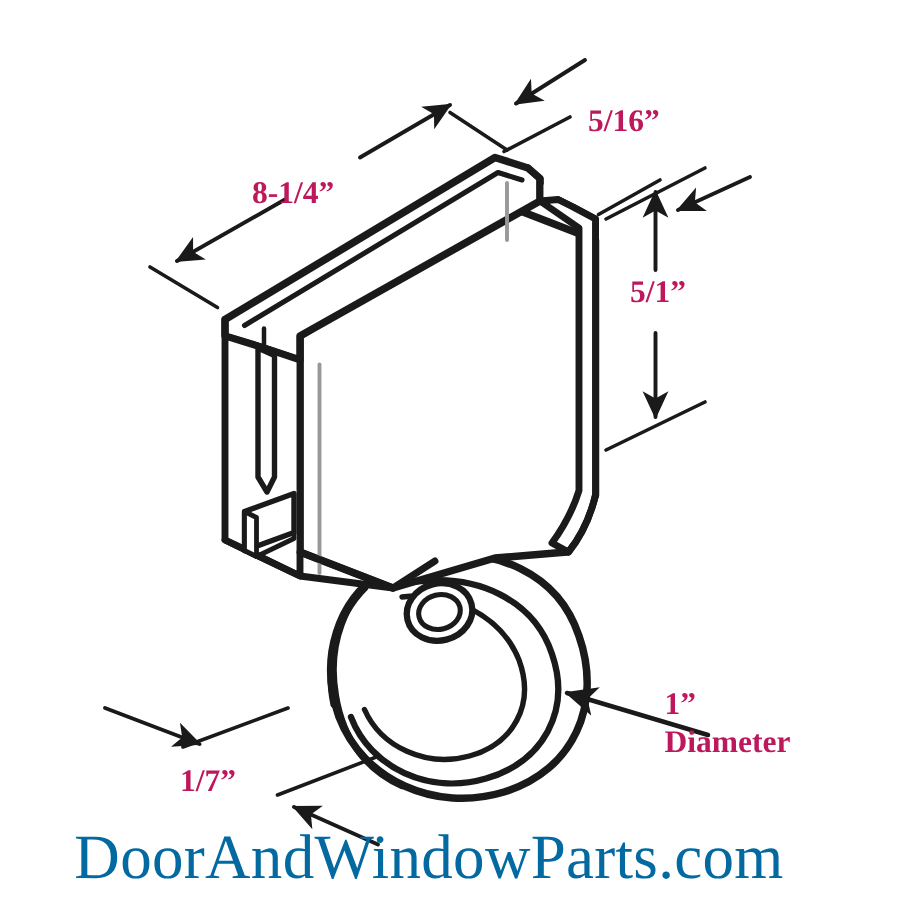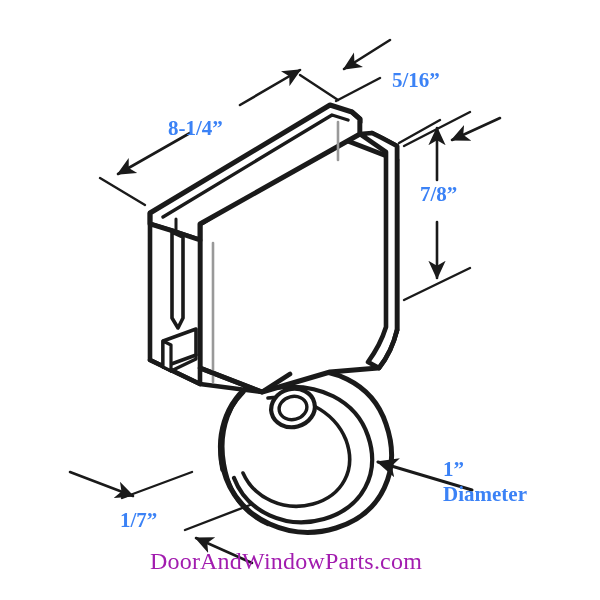--- a/index.html
+++ b/index.html
@@ -23,21 +23,21 @@
     top: 0;
     width: 600px;
     height: 600px;
     display: block;
   }
   .dim-label {
     position: absolute;
     font-family: "Liberation Serif", "DejaVu Serif", serif;
     font-weight: bold;
     font-size: 21px;
-    color: #3b82f6;
+    color: #be185d;
     white-space: nowrap;
     letter-spacing: 0px;
     line-height: 1.18;
   }
   .dim-label.two-line {
     text-align: center;
   }
   #label-1-1-4  { left: 168px; top: 116px; }
   #label-5-16   { left: 392px; top:  68px; }
   #label-5-8    { left: 420px; top: 182px; }
@@ -46,22 +46,22 @@
   #label-diam .d-line2 { display: block; font-family: Liberation Serif, serif; }
 
   #watermark {
     position: absolute;
     left: 0;
     top: 548px;
     width: 572px;
     text-align: center;
     font-family: "Liberation Serif", "DejaVu Serif", serif;
     font-weight: normal;
-    font-size: 24px;
-    color: #a21caf;
+    font-size: 42px;
+    color: #0369a1;
     white-space: nowrap;
     letter-spacing: 0.2px;
     user-select: none;
   }
 </style>
 </head>
 <body>
 
 <div id="canvas">
 
@@ -219,21 +219,21 @@
       <g>
         <path d="M 472,490 L 378,462" stroke-width="3" marker-end="url(#ah)"></path>
       </g>
     </g>
   </svg>
 
   <div class="dim-label" id="label-1-1-4">8-1/4”</div>
 
   <div class="dim-label" id="label-5-16">5/16”</div>
 
-  <div class="dim-label" id="label-5-8">7/8”</div>
+  <div class="dim-label" id="label-5-8">5/1”</div>
 
   <div class="dim-label" id="label-1-4">1/7”</div>
 
   <div class="dim-label two-line" id="label-diam">
     <span class="d-line1">1”</span>
     <span class="d-line2">Diameter</span>
   </div>
 
   <div id="watermark">DoorAndWindowParts.com</div>
 

